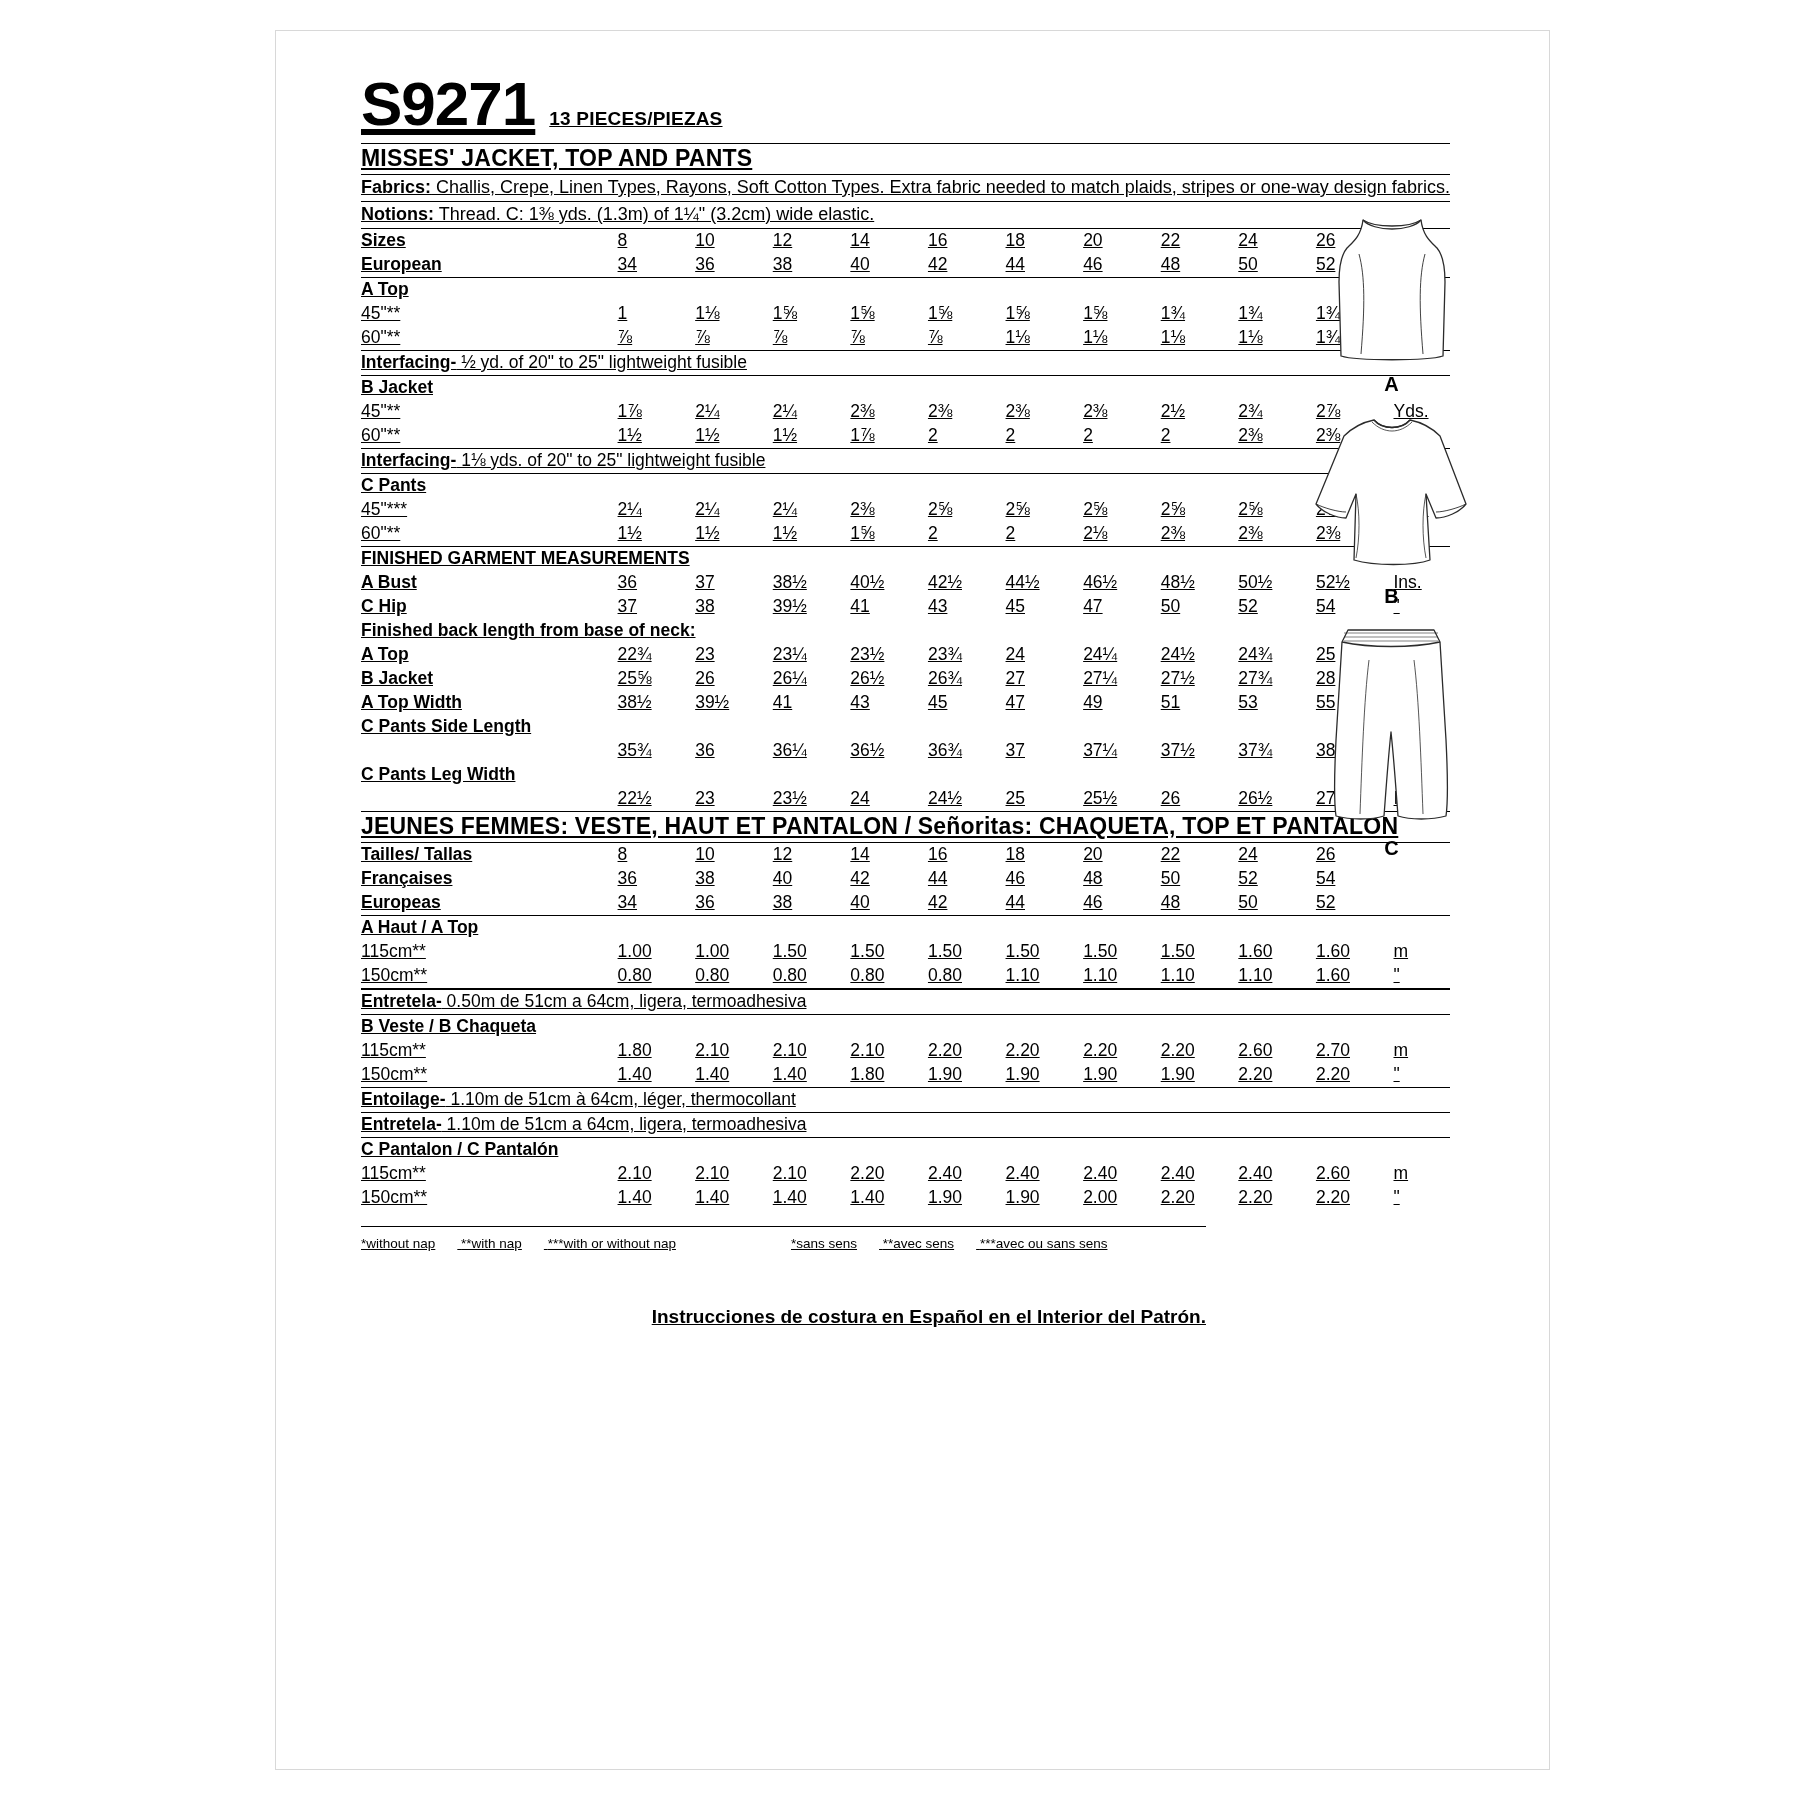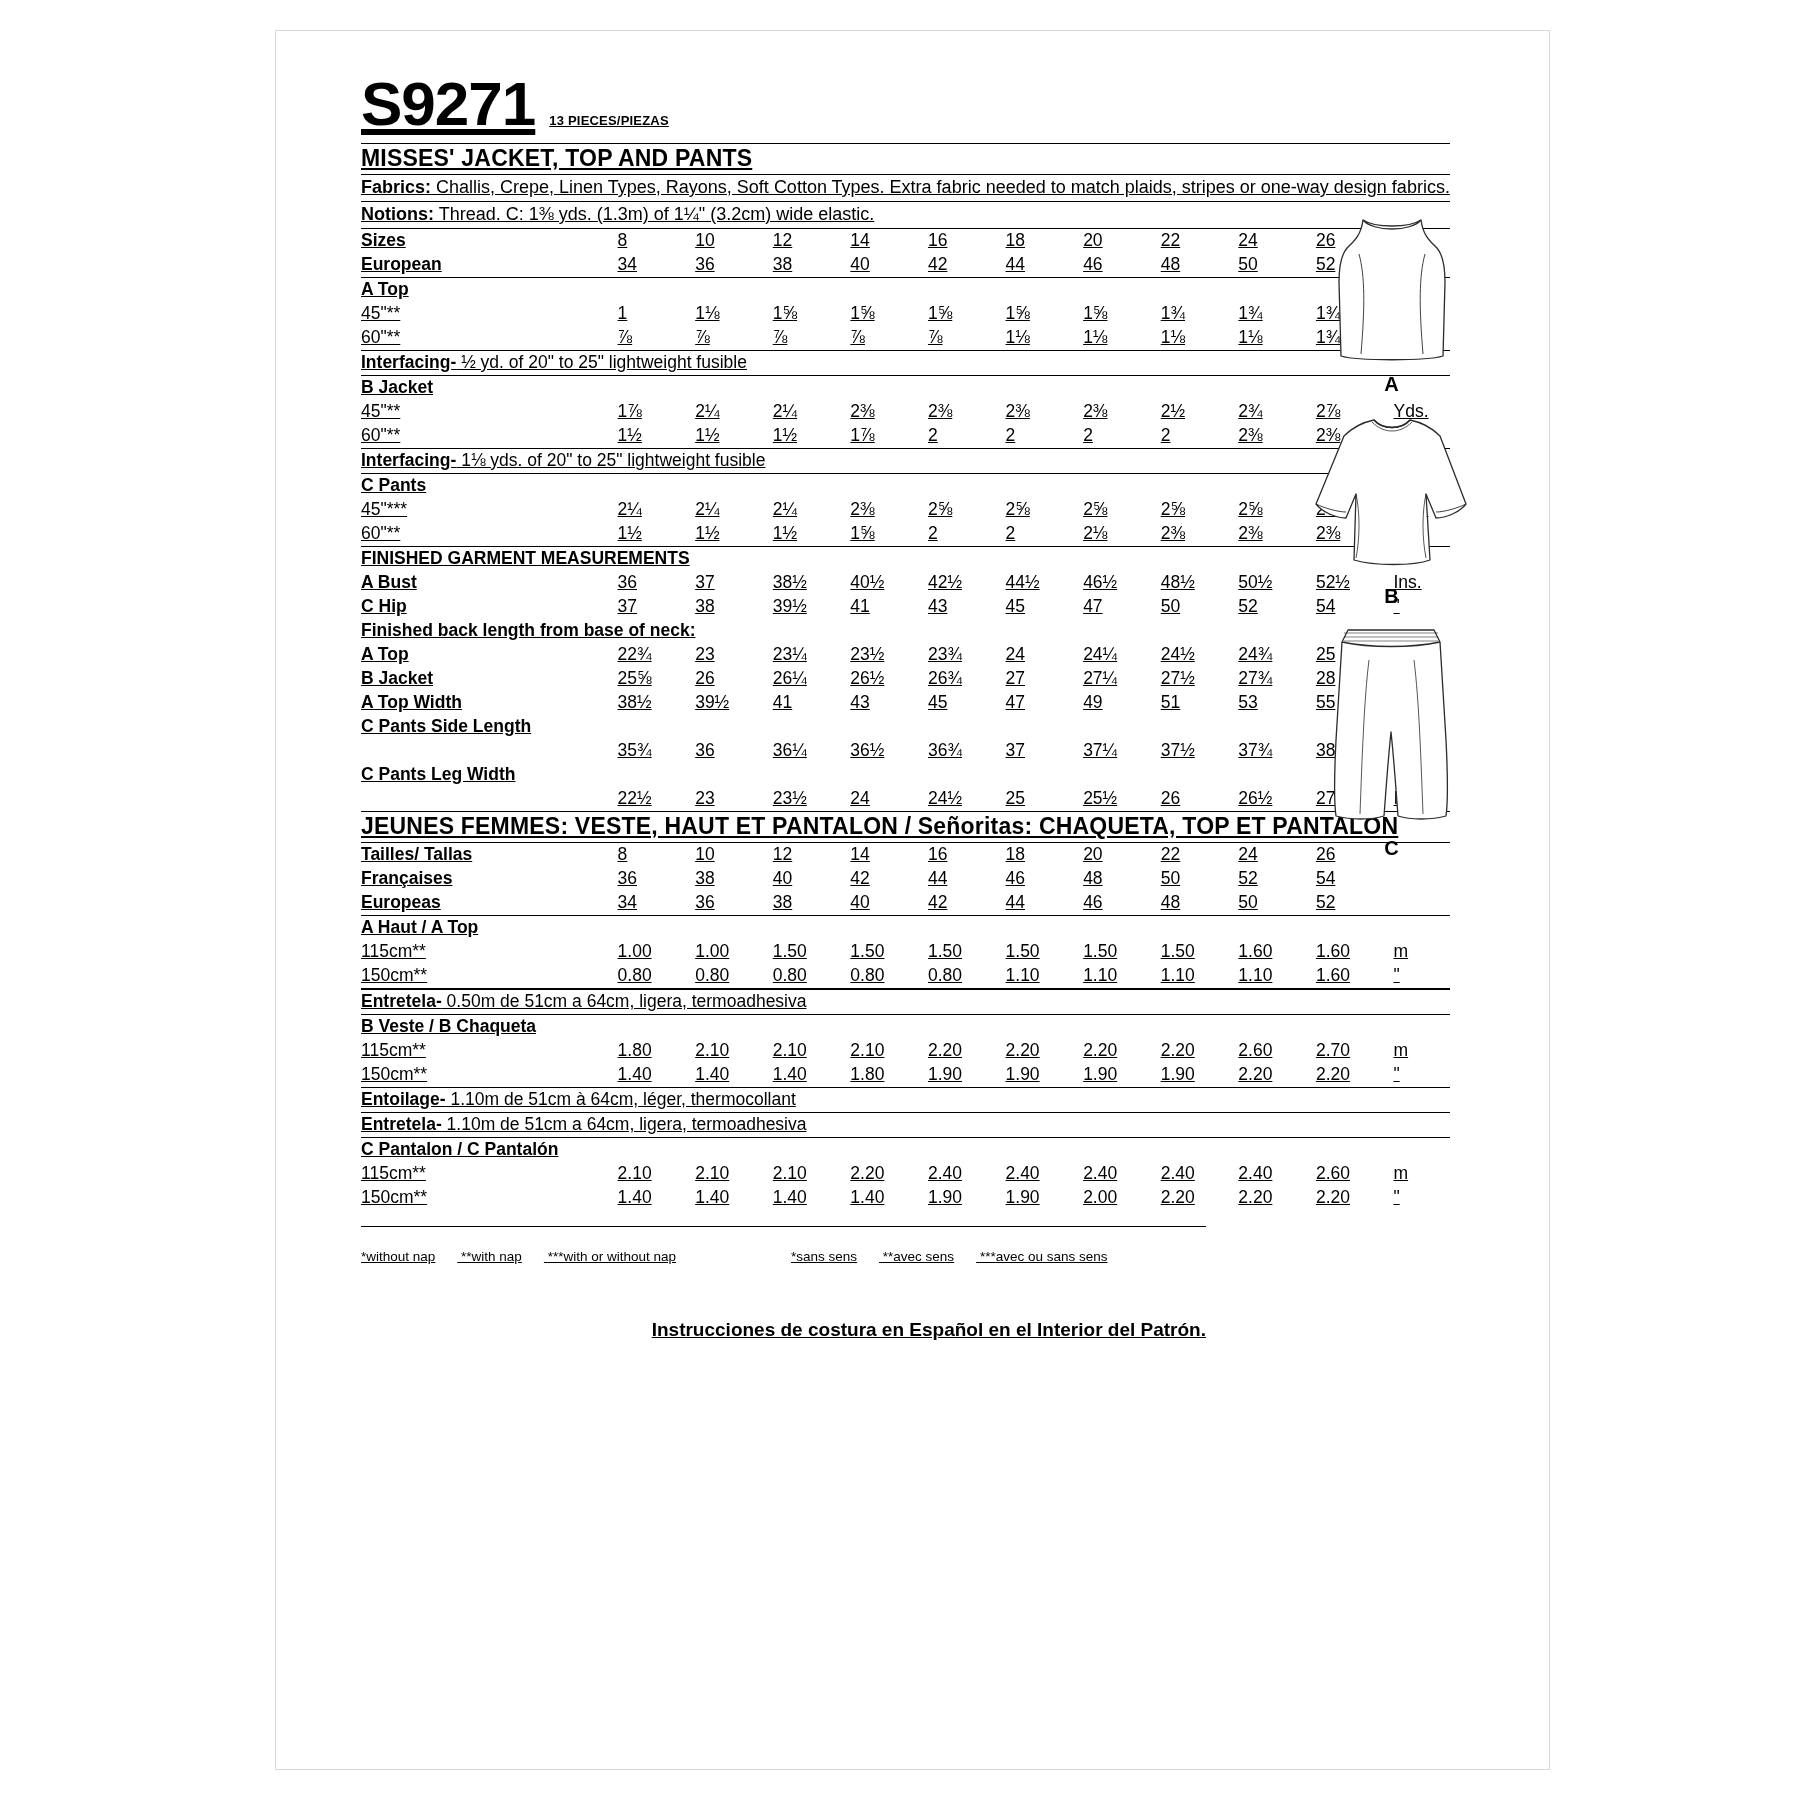--- a/index.html
+++ b/index.html
@@ -38,21 +38,21 @@
     align-items: baseline;
     gap: 14px;
   }
   .pattern-number {
     font-size: 62px;
     font-weight: bold;
     letter-spacing: -1px;
     line-height: 1;
   }
   .pieces {
-    font-size: 13px;
+    font-size: 19px;
     font-weight: bold;
     letter-spacing: 0.2px;
   }
   
   .tbl {
     width: 845px;
     border-collapse: collapse;
     font-size: 17.5px;
   }
   .tbl td {
@@ -87,21 +87,21 @@
   .para {
     font-size: 18px;
     line-height: 1.28;
   }
   .gap-sm td { height: 5px; }
   
   .footnotes {
     width: 845px;
     margin-top: 16px;
     border-top: 1.4px solid #000;
-    padding-top: 20px;
+    padding-top: 7px;
     font-size: 13.5px;
     line-height: 1.45;
   }
   .fn-row { display: flex; }
   .fn-left { width: 430px; }
   .fn-right { flex: 1; }
   .fn-left span { margin-right: 22px; }
   .fn-right span { margin-right: 22px; }
   .spanish-note {
     width: 845px;

